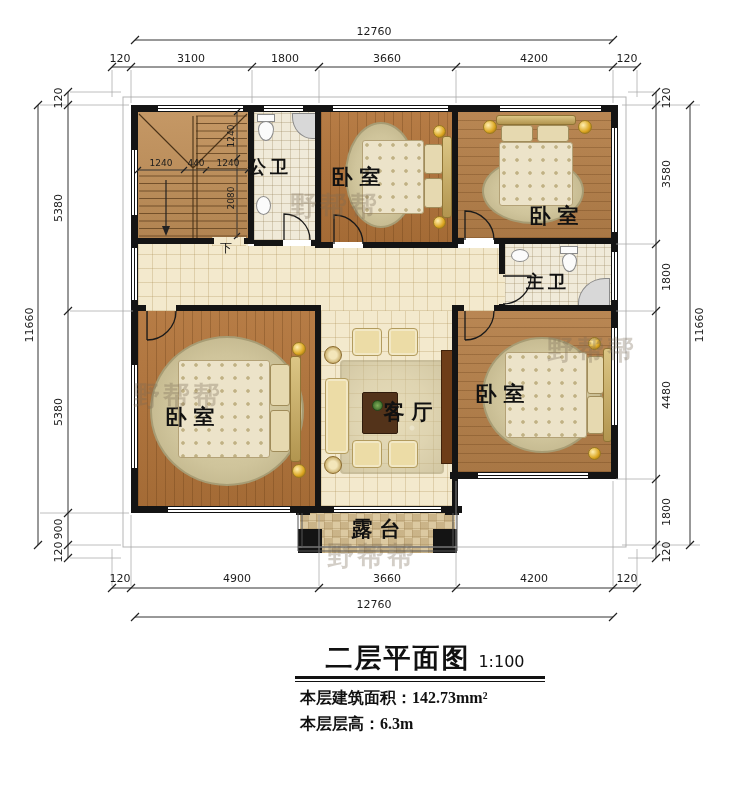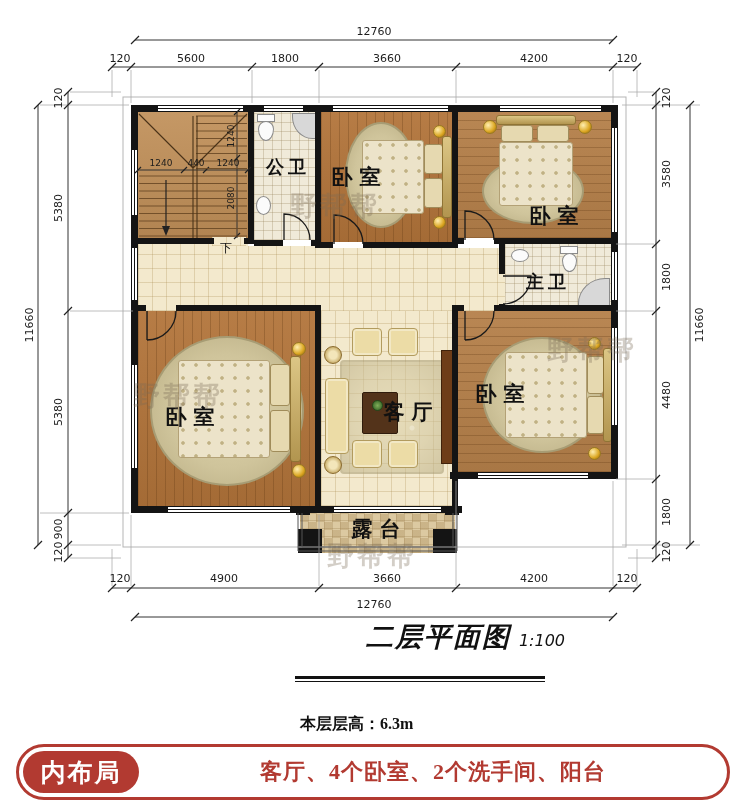--- a/index.html
+++ b/index.html
@@ -31,21 +31,21 @@
   .gray{background:#d8d8d8;}
   
   .rlabel{position:absolute;z-index:20;transform:translate(-50%,-50%);font-family:"Liberation Serif",serif;font-weight:bold;color:#111;font-size:21px;letter-spacing:7px;white-space:nowrap;text-indent:7px;}
   .rlabel.small{font-size:18px;letter-spacing:4px;text-indent:4px;}
   .dl{position:absolute;z-index:21;transform:translate(-50%,-50%);font-size:11px;color:#1c1c1c;white-space:nowrap;font-family:"DejaVu Sans",sans-serif;}
   .dl.rot{transform:translate(-50%,-50%) rotate(-90deg);}
   .dl.tiny{font-size:9px;}
   .wm{position:absolute;z-index:24;transform:translate(-50%,-50%);font-family:"Liberation Serif",serif;font-weight:bold;font-size:27px;letter-spacing:3px;color:rgba(120,105,85,.33);white-space:nowrap;}
   .downlbl{position:absolute;z-index:21;font-size:12px;color:#111;font-family:"Liberation Serif",serif;}
   
-  .titlewrap{position:absolute;z-index:25;left:285px;top:619px;width:280px;text-align:right;font-style:italic;}
+  .titlewrap{position:absolute;z-index:25;left:285px;top:640px;width:280px;text-align:center;}
   .title-main{font-family:"Liberation Serif",serif;font-weight:bold;font-size:27px;color:#111;letter-spacing:2px;}
   .title-scale{font-size:16px;color:#111;margin-left:8px;font-family:"DejaVu Sans",sans-serif;}
   .rule1{position:absolute;z-index:25;left:295px;top:676px;width:250px;height:3px;background:#111;}
   .rule2{position:absolute;z-index:25;left:295px;top:681px;width:250px;height:1px;background:#111;}
   .note{position:absolute;z-index:25;left:300px;font-family:"Liberation Serif",serif;font-weight:600;font-size:16px;color:#111;white-space:nowrap;}
   
   .banner{position:absolute;z-index:30;left:16px;top:744px;width:714px;height:56px;background:#fff;border:3px solid #b23a31;border-radius:29px;box-sizing:border-box;}
   .banner-pill{position:absolute;left:4px;top:4px;width:116px;height:42px;background:#b23a31;border-radius:22px;display:flex;align-items:center;justify-content:center;color:#fff;font-size:25px;font-weight:bold;font-family:"Liberation Serif",serif;letter-spacing:2px;}
   .banner-text{position:absolute;left:130px;right:10px;top:0;height:50px;display:flex;align-items:center;justify-content:center;color:#b23a31;font-size:22px;font-weight:bold;font-family:"Liberation Serif",serif;letter-spacing:1px;white-space:nowrap;}
   svg.overlay{position:absolute;left:0;top:0;z-index:8;}
@@ -182,39 +182,39 @@
     <path d="M139,176H247 M139,183.5H247 M139,191H247 M139,198.5H247 M139,206H247 M139,213.5H247 M139,221H247 M139,228.5H247 M139,236H247 M196,116H247 M196,123.5H247 M196,131H247 M196,138.5H247 M196,146H247 M196,153.5H247 M196,161H247 M196,168.5H247" stroke="#6b4a26" stroke-width="0.9" fill="none"></path>
     <path d="M139,114L193,168 M247,114L193,168 M193,116V238 M197,116V238" stroke="#4a3318" stroke-width="1.1" fill="none"></path>
     <path d="M166,180V226" stroke="#222" stroke-width="1.2" fill="none"></path>
     <polygon points="162,226 170,226 166,236" fill="#222"></polygon>
 
     <path d="M284,240L284,214 A26,26 0 0 1 310,240 M334,244L334,215 A29,29 0 0 1 363,244 M465,240L465,211 A29,29 0 0 1 494,240 M503,276L531,276 A28,28 0 0 1 503,304 M147,311L147,340 M176,311 A29,29 0 0 1 147,340 M465,311L465,340 M494,311 A29,29 0 0 1 465,340" stroke="#1a1a1a" stroke-width="1.3" fill="none"></path>
 
     <path d="M298,513V551H457V513 M302,513V547H453V513" stroke="#555" stroke-width="1" fill="none"></path>
   </svg>
 
-  <div class="rlabel small" style="left:286px;top:167px;">公卫</div>
+  <div class="rlabel small" style="left:268px;top:167px;">公卫</div>
   <div class="rlabel" style="left:356px;top:177px;">卧室</div>
   <div class="rlabel" style="left:554px;top:216px;">卧室</div>
   <div class="rlabel small" style="left:546px;top:282px;">主卫</div>
   <div class="rlabel" style="left:190px;top:417px;">卧室</div>
   <div class="rlabel" style="left:408px;top:412px;">客厅</div>
   <div class="rlabel" style="left:500px;top:394px;">卧室</div>
   <div class="rlabel" style="left:376px;top:529px;">露台</div>
   <div class="downlbl" style="left:220px;top:240px;">下</div>
 
   <div class="dl" style="left:374px;top:31px;">12760</div>
   <div class="dl" style="left:120px;top:58px;">120</div>
-  <div class="dl" style="left:191px;top:58px;">5600</div>
+  <div class="dl" style="left:191px;top:58px;">3100</div>
   <div class="dl" style="left:285px;top:58px;">1800</div>
   <div class="dl" style="left:387px;top:58px;">3660</div>
   <div class="dl" style="left:534px;top:58px;">4200</div>
   <div class="dl" style="left:627px;top:58px;">120</div>
   <div class="dl" style="left:120px;top:578px;">120</div>
-  <div class="dl" style="left:224px;top:578px;">4900</div>
+  <div class="dl" style="left:237px;top:578px;">4900</div>
   <div class="dl" style="left:387px;top:578px;">3660</div>
   <div class="dl" style="left:534px;top:578px;">4200</div>
   <div class="dl" style="left:627px;top:578px;">120</div>
   <div class="dl" style="left:374px;top:604px;">12760</div>
   <div class="dl rot" style="left:29px;top:325px;">11660</div>
   <div class="dl rot" style="left:58px;top:98px;">120</div>
   <div class="dl rot" style="left:58px;top:208px;">5380</div>
   <div class="dl rot" style="left:58px;top:412px;">5380</div>
   <div class="dl rot" style="left:58px;top:529px;">900</div>
   <div class="dl rot" style="left:58px;top:552px;">120</div>
@@ -234,20 +234,17 @@
   <div class="wm" style="left:178px;top:396px;">野帮帮</div>
   <div class="wm" style="left:592px;top:350px;">野帮帮</div>
   <div class="wm" style="left:335px;top:206px;">野帮帮</div>
   <div class="wm" style="left:372px;top:556px;">野帮帮</div>
 
   <div class="titlewrap">
     <span class="title-main">二层平面图</span><span class="title-scale">1:100</span>
   </div>
   <div class="rule1"></div>
   <div class="rule2"></div>
+  <div class="note" style="top:688px;">本层建筑面积：142.73mm²</div>
   <div class="note" style="top:714px;">本层层高：6.3m</div>
 
-  <div class="banner">
-    <div class="banner-pill">内布局</div>
-    <div class="banner-text">客厅、4个卧室、2个洗手间、阳台</div>
-  </div>
 
 </div>
 
 </body></html>

